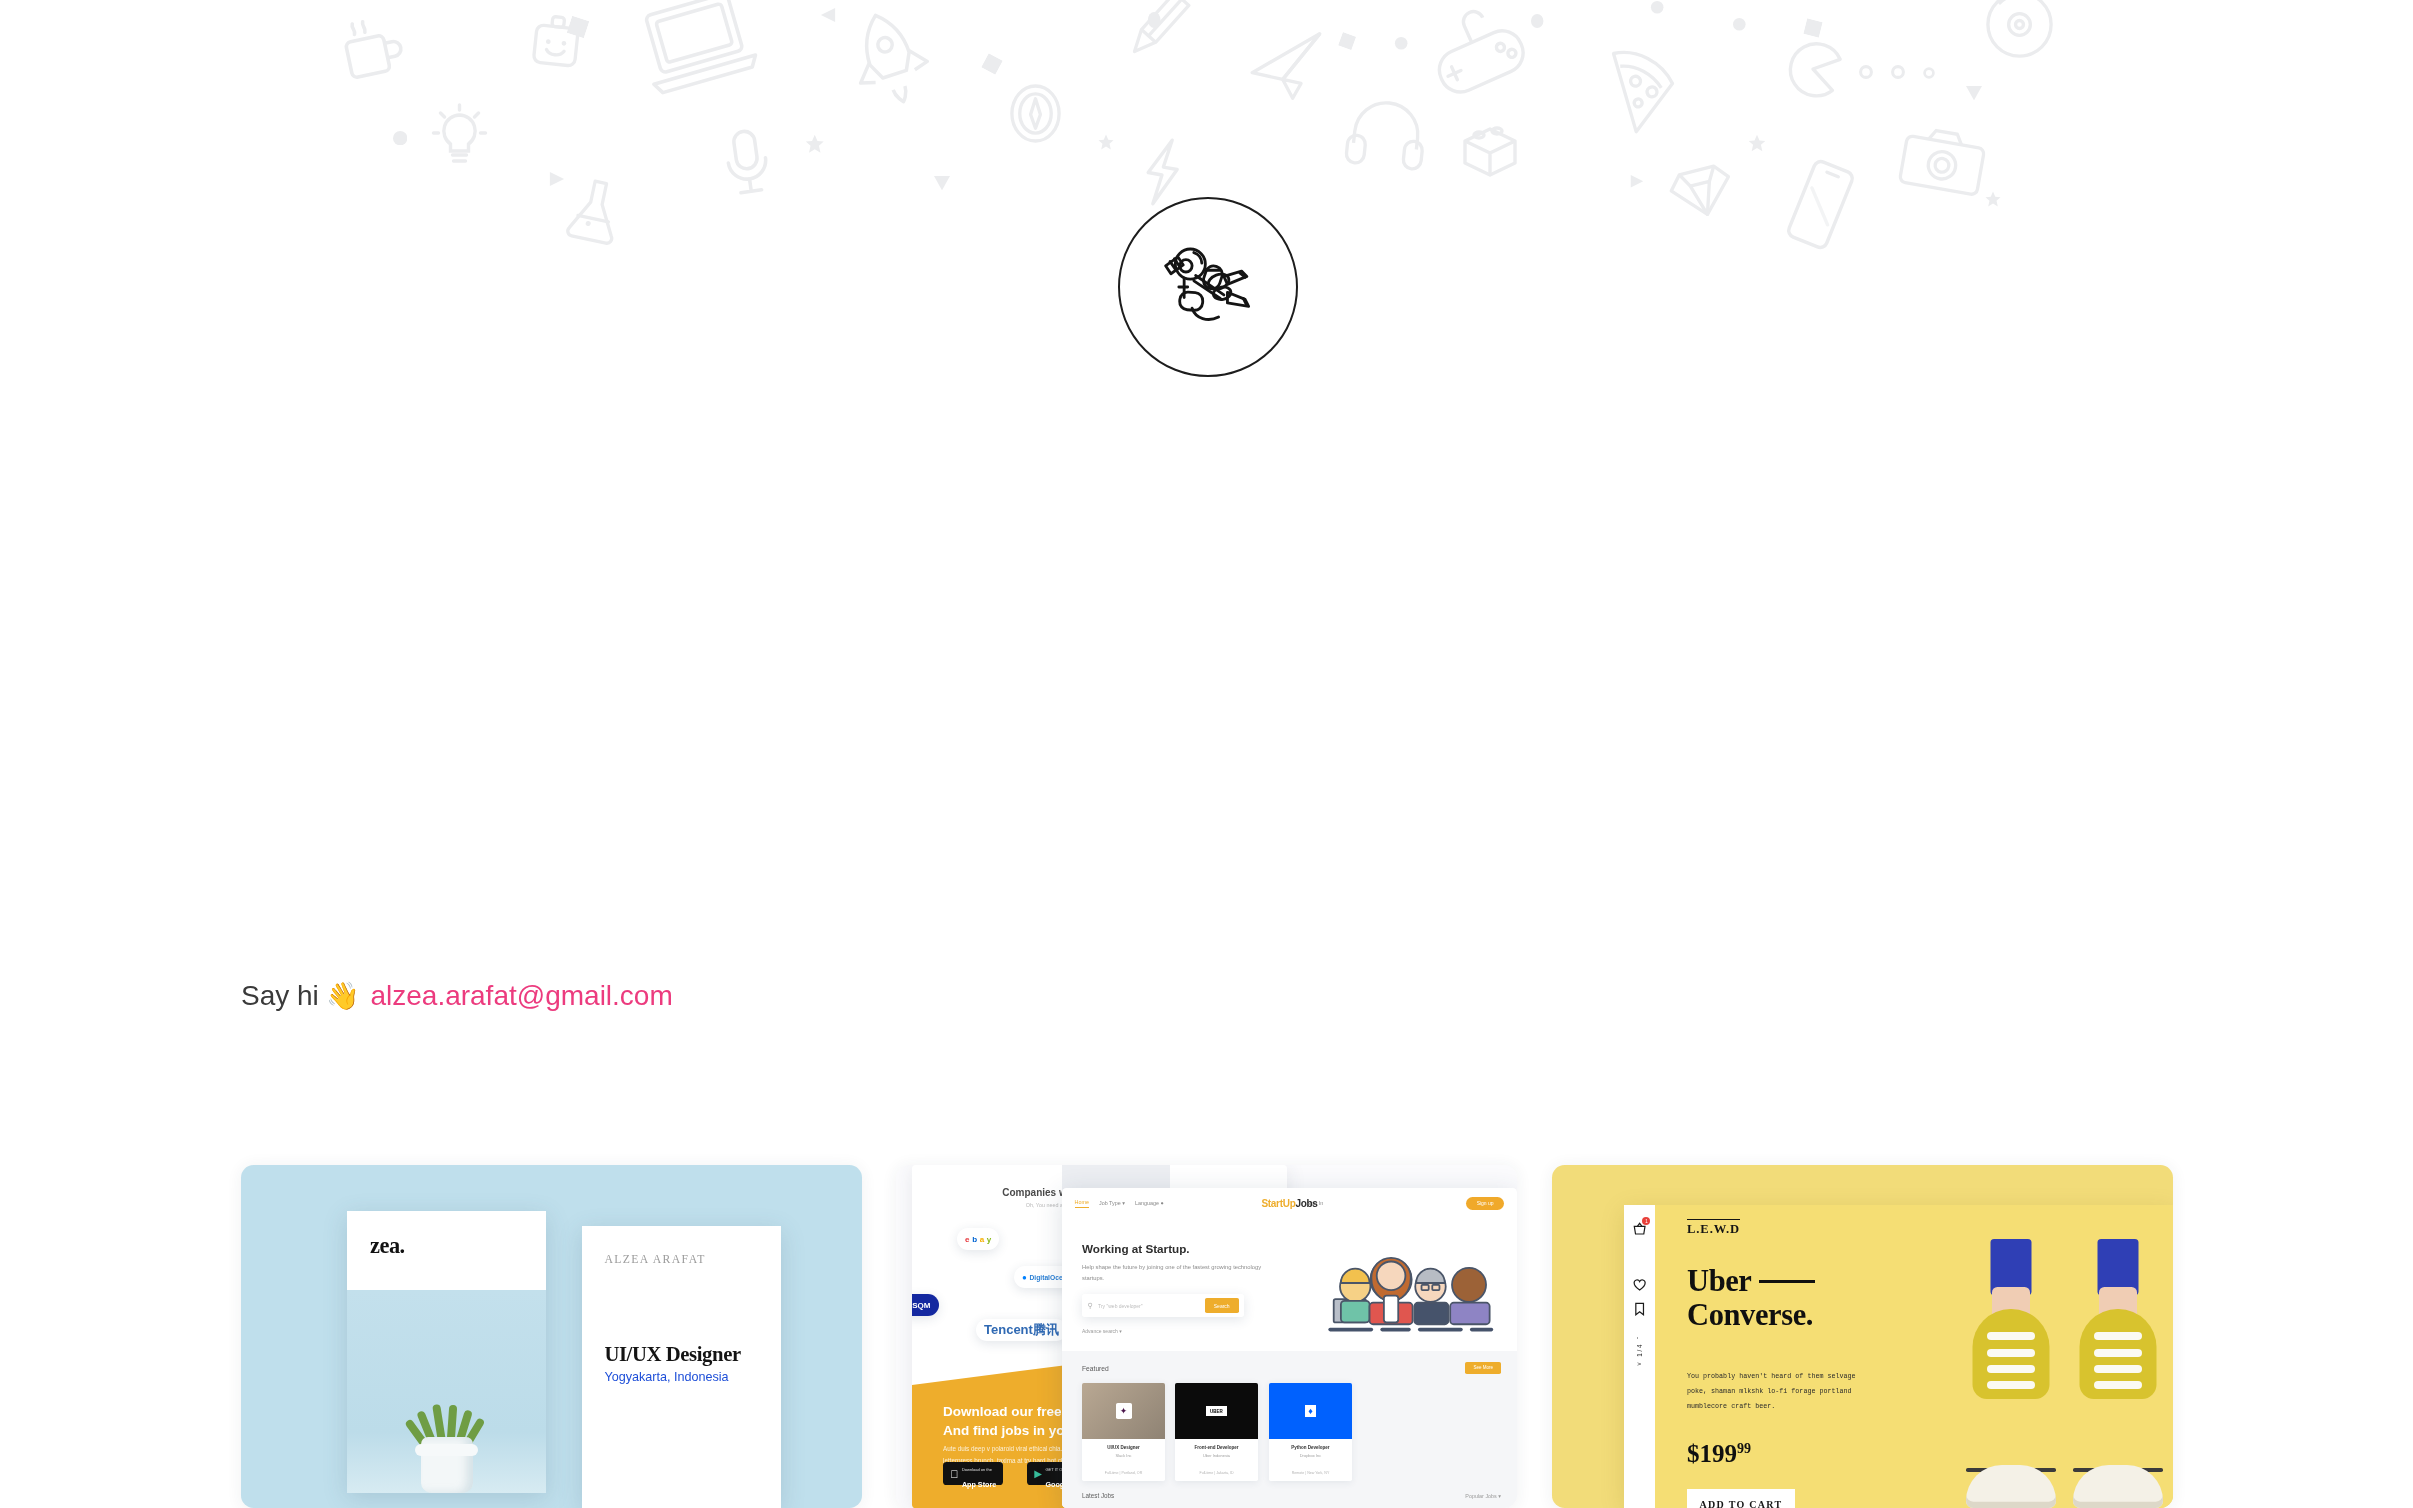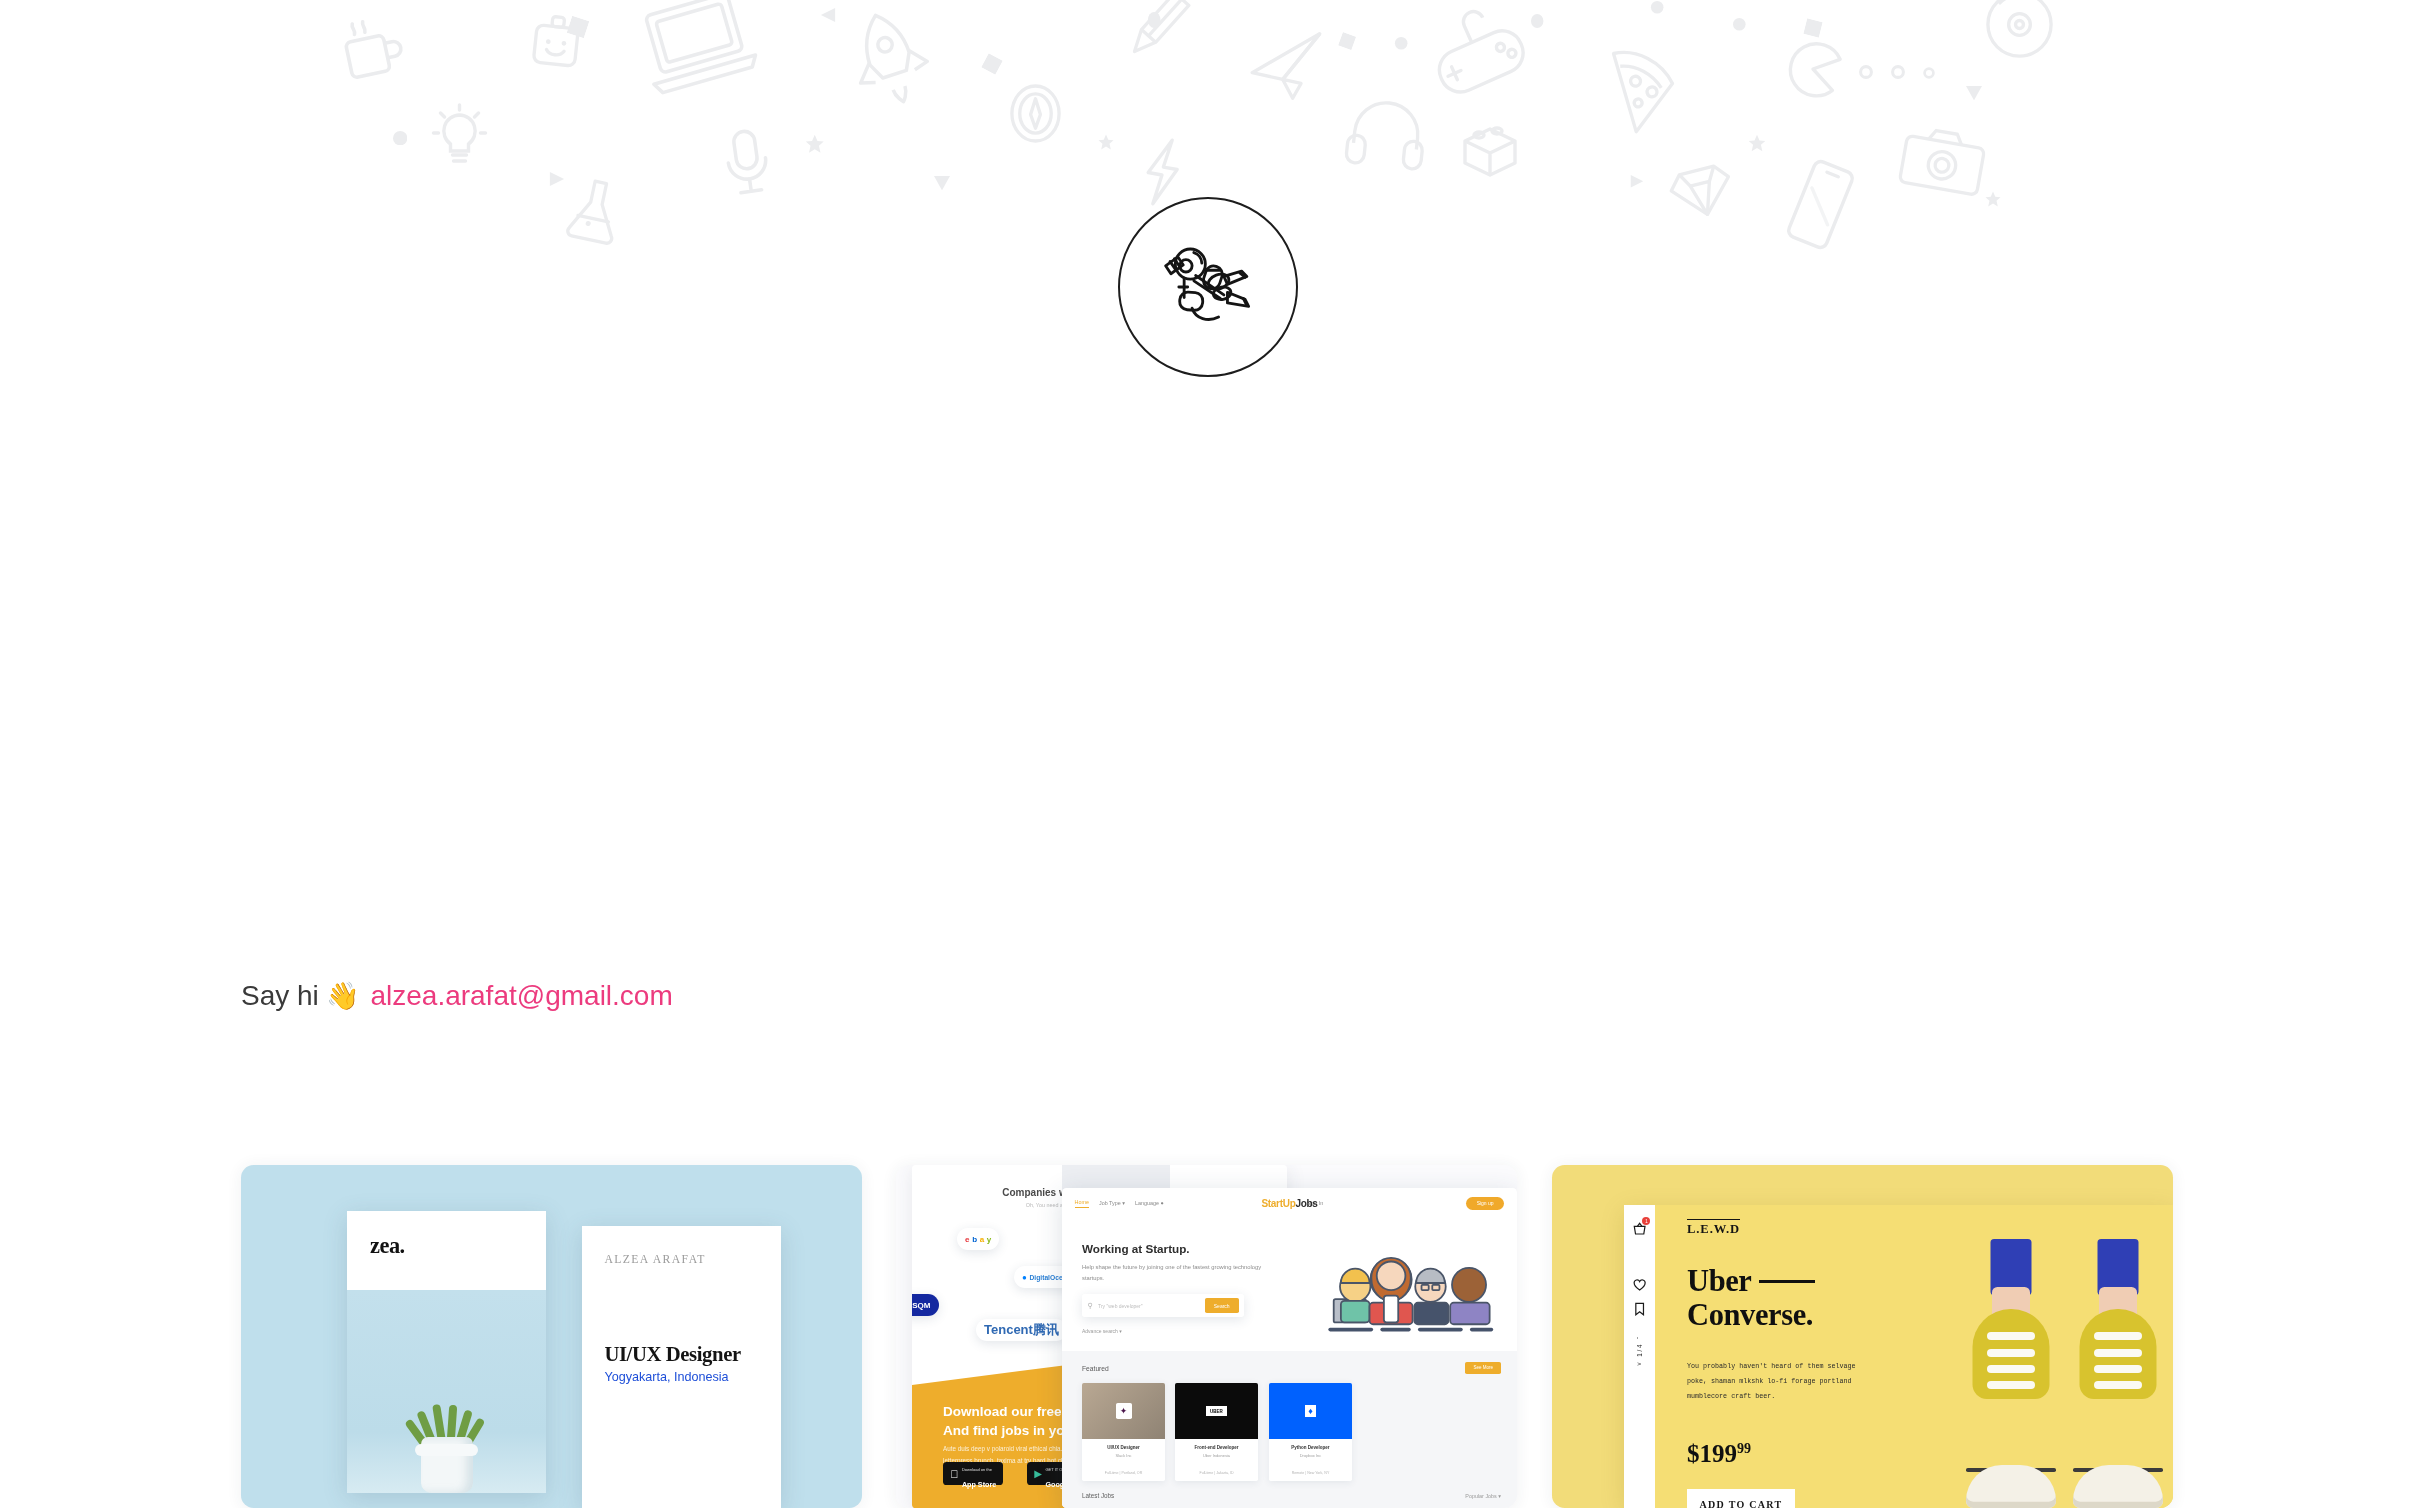--- a/index.html
+++ b/index.html
@@ -278,21 +278,21 @@
   .lewd-h {
     position:absolute; left:63px; top:59px; width:157px;
     font-family:"Liberation Serif", serif; font-weight:700;
     font-size:30.5px; line-height:1.12; color:#101010; letter-spacing:-0.4px;
   }
   .lewd-h .dash {
     display:inline-block; width:56px; height:2.7px; background:#101010;
     vertical-align:middle; margin-left:8px; margin-bottom:5.4px;
   }
   .lewd-desc {
-    position:absolute; left:63px; top:154px; width:171px;
+    position:absolute; left:63px; top:164px; width:171px;
     font-family:"Liberation Mono", monospace;
     font-size:6.7px; line-height:2.25; color:#2b2b2b;
   }
   .lewd-price {
     position:absolute; left:63px; top:235px;
     font-family:"Liberation Serif", serif; font-weight:700;
     font-size:25px; color:#101010;
   }
   .lewd-price sup { font-size:14px; vertical-align:super; }
   .lewd-cart {

